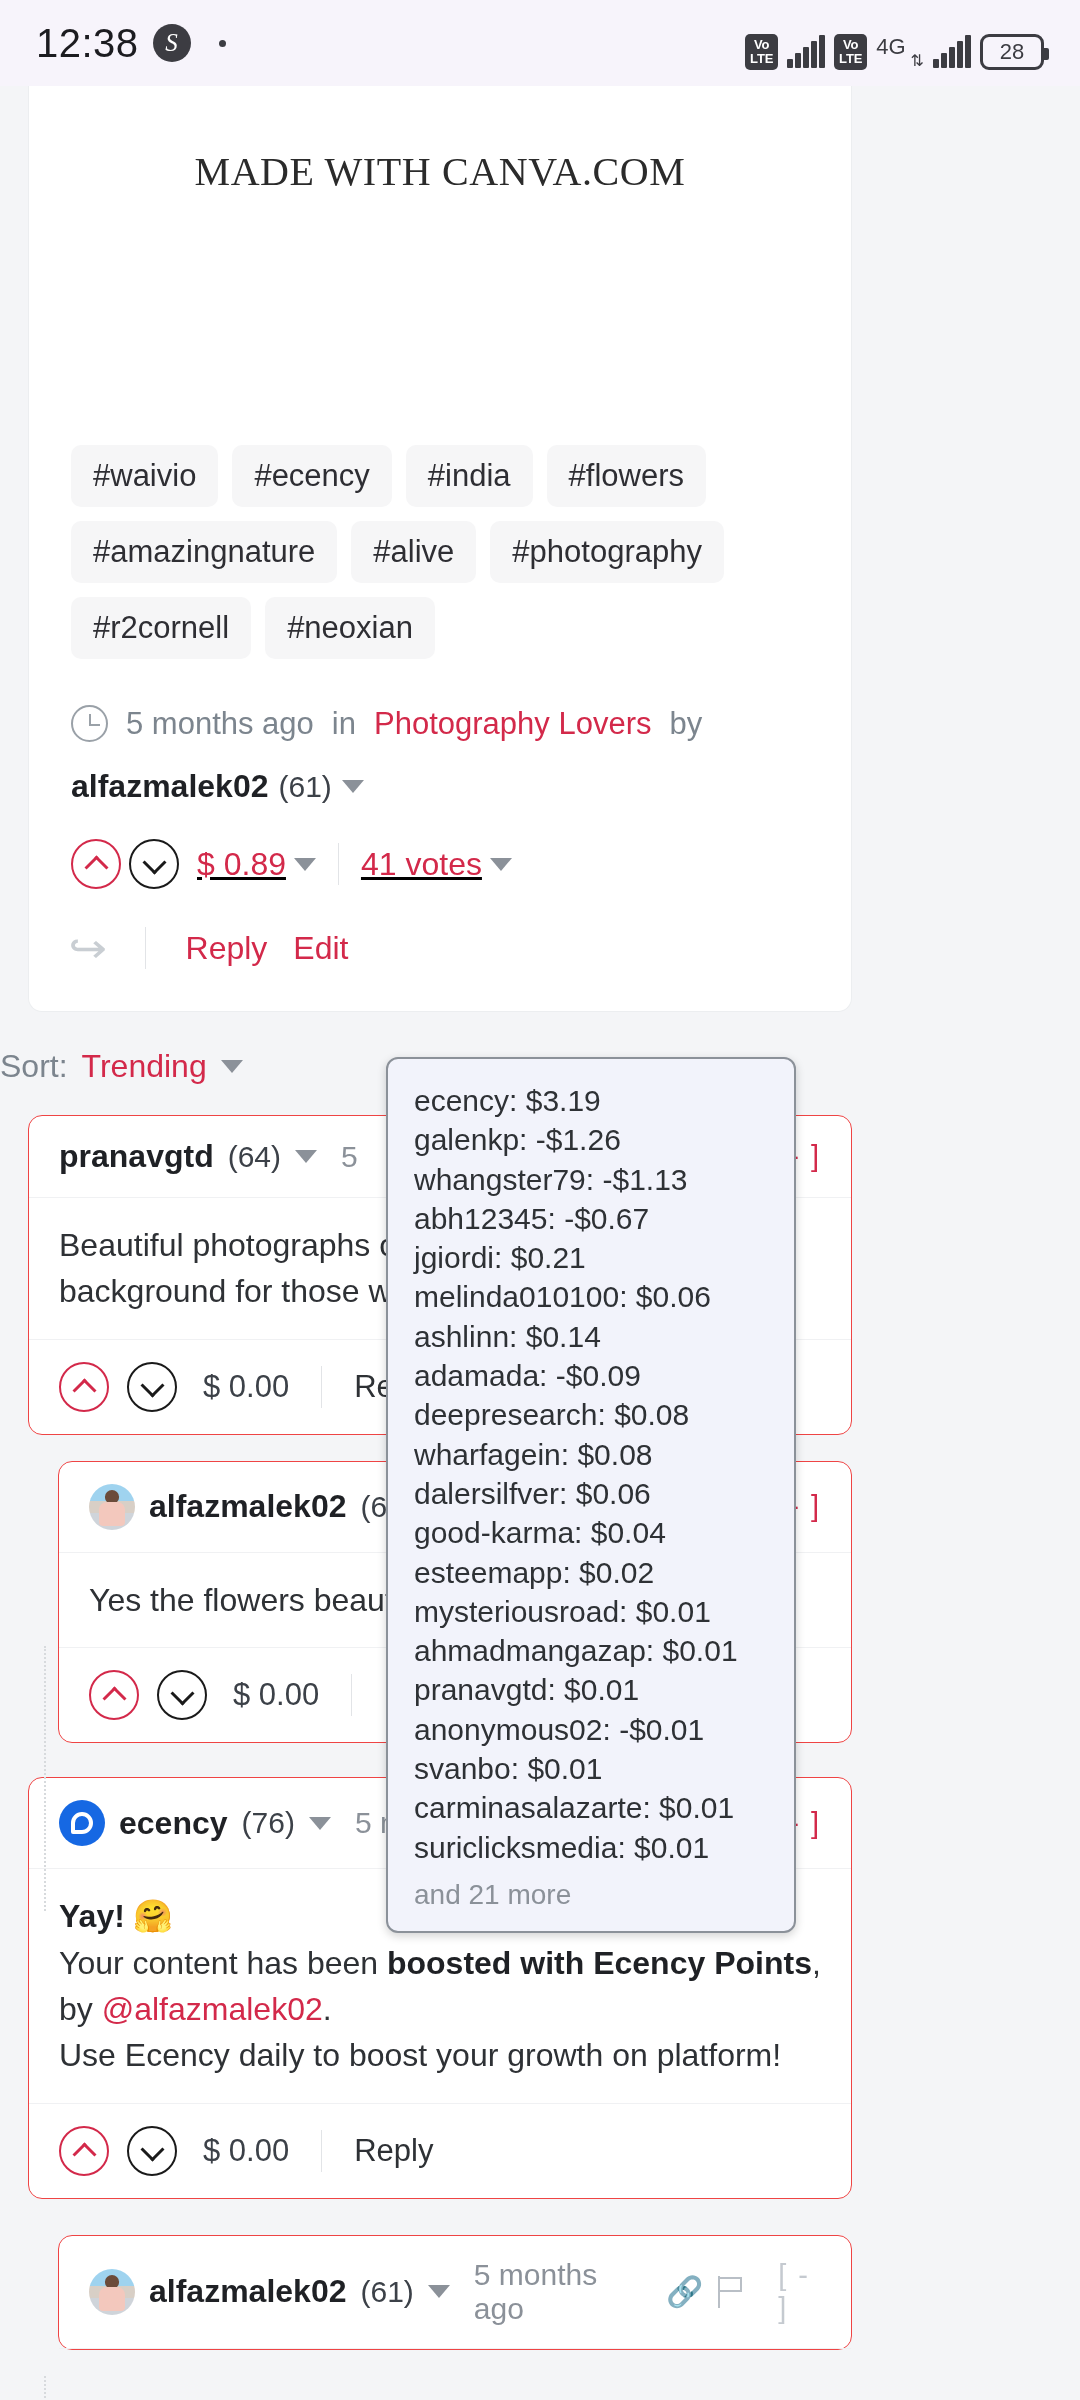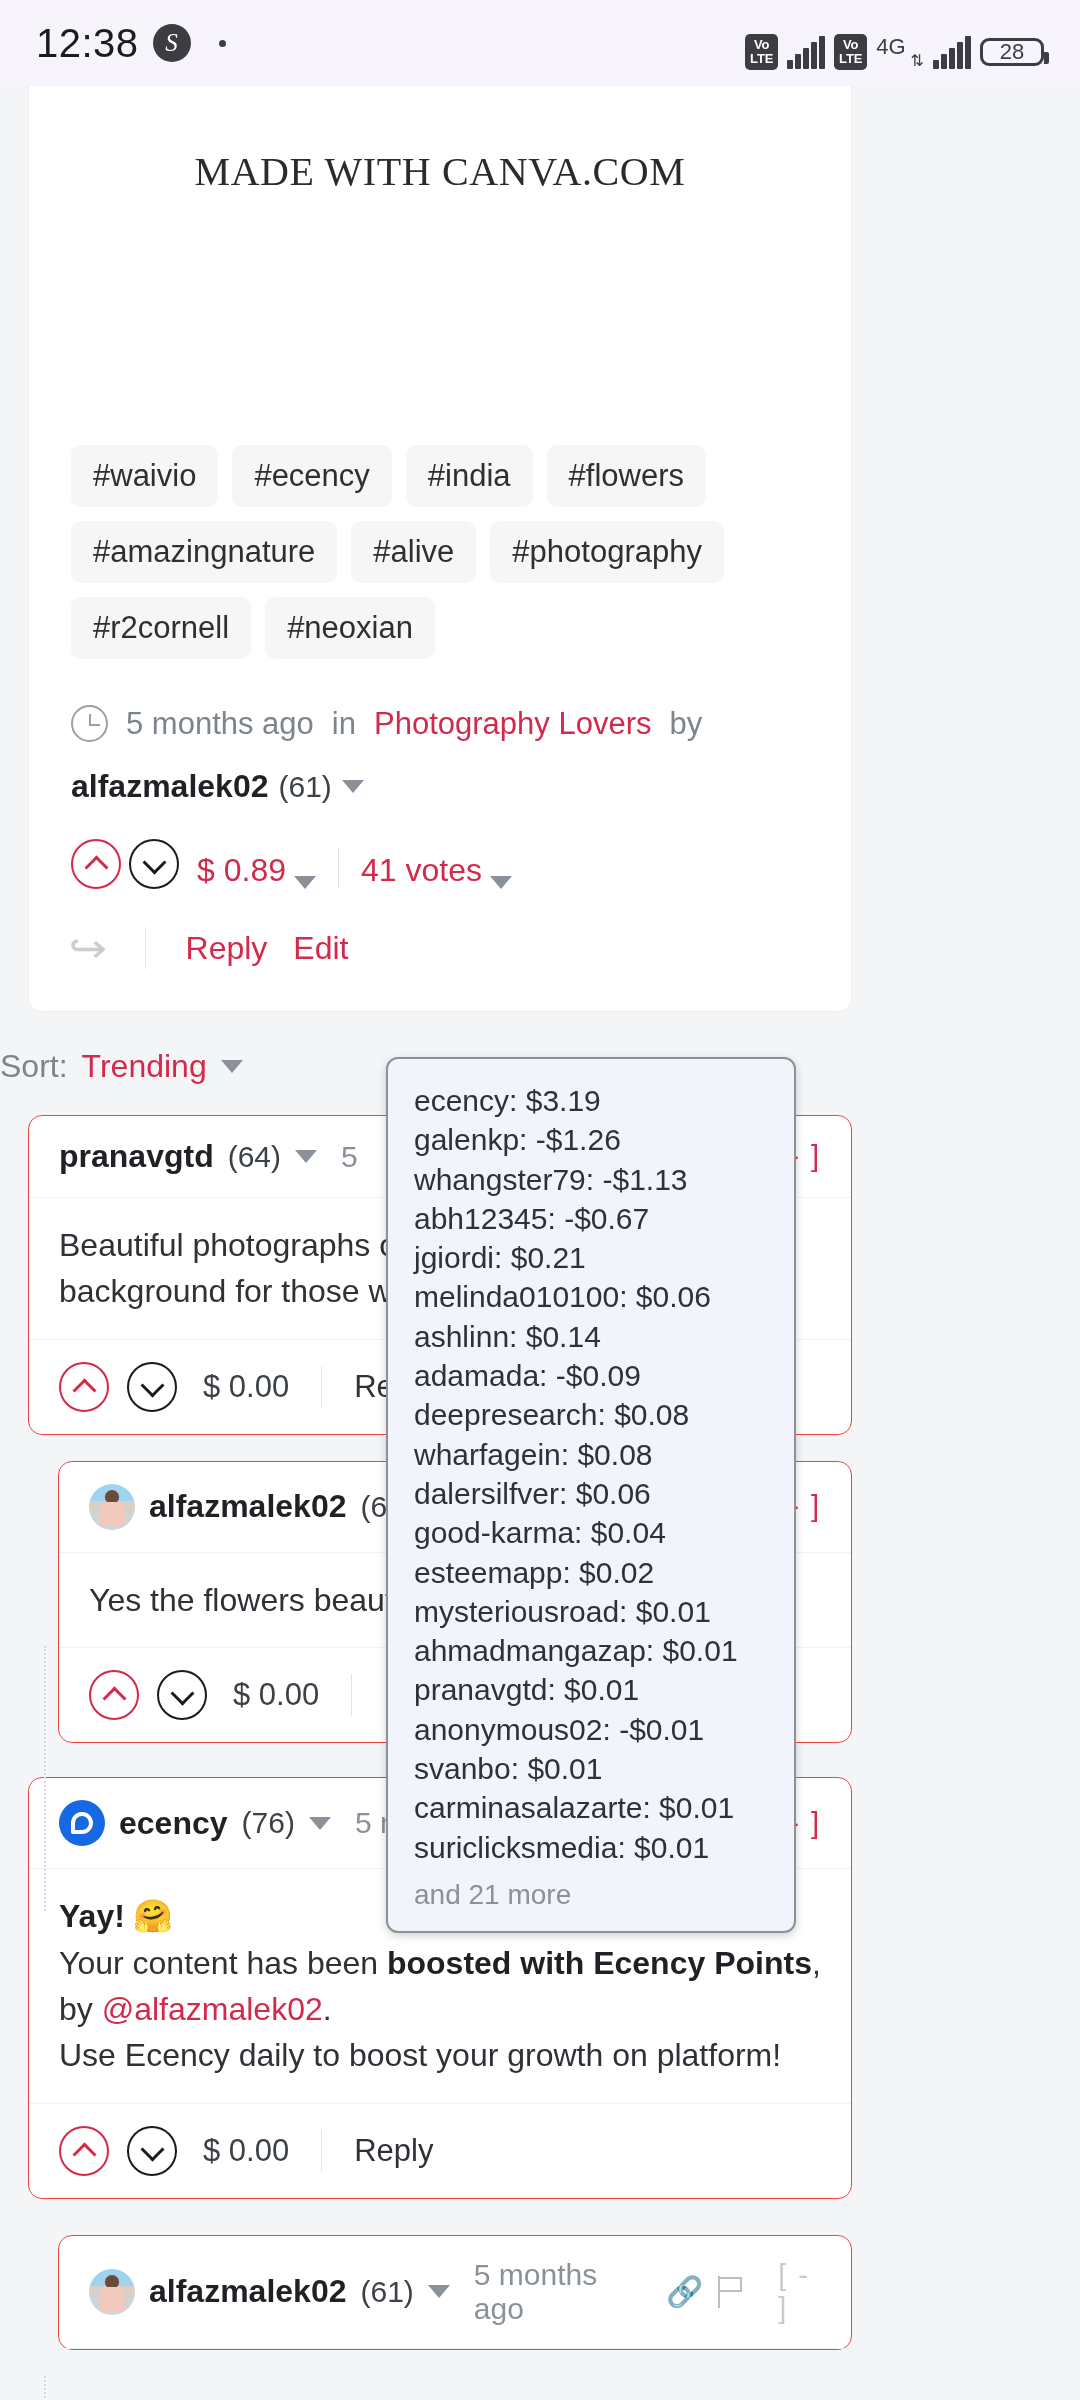--- a/index.html
+++ b/index.html
@@ -20,37 +20,37 @@
   }
   .sb-left { display: flex; align-items: center; gap: 14px; }
   .sb-time { font-size: 40px; color: #1c1c20; letter-spacing: .5px; }
   .sb-badge {
     width: 38px; height: 38px; border-radius: 50%;
     background: #3c3c42; color: #fff;
     display: flex; align-items: center; justify-content: center;
     font-size: 25px; font-style: italic; font-family: "Liberation Serif", serif;
   }
   .sb-dot { width: 7px; height: 7px; border-radius: 50%; background: #3c3c42; margin-left: 14px; }
-  .sb-right { margin-left: auto; display: flex; align-items: center; gap: 9px; margin-top: 17px; }
+  .sb-right { margin-left: auto; display: flex; gap: 9px; margin-top: 17px; }
   .volte {
     background: #3c3c42; color: #fff; border-radius: 5px;
     width: 33px; height: 36px;
     display: flex; flex-direction: column; align-items: center; justify-content: center;
     font-size: 13px; line-height: 14px; font-weight: bold;
   }
   .bars { display: flex; align-items: flex-end; gap: 2px; height: 34px; }
   .bars i { width: 6px; background: #3c3c42; display: block; border-radius: 1px; }
   .bars i:nth-child(1){height:9px;} .bars i:nth-child(2){height:15px;}
   .bars i:nth-child(3){height:21px;} .bars i:nth-child(4){height:27px;}
   .bars i:nth-child(5){height:33px;}
   .fourg { font-size: 22px; color: #3c3c42; align-self: flex-start; margin-right: -4px; }
   .dataicon { font-size: 16px; color: #3c3c42; align-self: flex-end; }
   .battery {
     border: 3px solid #3c3c42; border-radius: 9px;
-    width: 64px; height: 28px; display: flex; align-items: center; justify-content: center;
+    width: 64px; height: 36px; display: flex; align-items: center; justify-content: center;
     font-size: 22px; color: #3c3c42; position: relative;
   }
   .battery::after {
     content:""; position:absolute; right:-8px; top:11px;
     width:5px; height:12px; background:#3c3c42; border-radius:0 2px 2px 0;
   }
   
   .page { position: relative; width: 880px; height: 2314px; background: #f4f5f7; }
   .card {
     background: #fff;
@@ -82,21 +82,21 @@
     width: 37px; height: 37px; border-radius: 50%;
     border: 2px solid #9aa1a8; position: relative; flex: none;
   }
   .clock::before { content:""; position:absolute; left:16px; top:7px; width:2px; height:12px; background:#9aa1a8; }
   .clock::after  { content:""; position:absolute; left:17px; top:17px; width:10px; height:2px; background:#9aa1a8; }
   .red { color: #d3294a; }
   .author-row { padding: 26px 42px 0 42px; display: flex; align-items: center; gap: 10px; }
   .author-name { font-size: 32px; font-weight: bold; color: #1f2125; }
   .rep { font-size: 30px; color: #3c4148; }
   .caret { width: 0; height: 0; border-left: 11px solid transparent; border-right: 11px solid transparent; border-top: 13px solid #8b9199; }
-  .vote-row { display: flex; align-items: flex-end; gap: 8px; padding: 34px 42px 0 42px; }
+  .vote-row { display: flex; align-items: center; gap: 8px; padding: 34px 42px 0 42px; text-decoration: underline; }
   .vbtn {
     width: 50px; height: 50px; border-radius: 50%;
     display: flex; align-items: center; justify-content: center;
     font-size: 0; flex: none;
   }
   .vbtn.up { border: 2px solid #d3294a; }
   .vbtn.down { border: 2px solid #1a1a1a; }
   .chev { width: 20px; height: 20px; position: relative; }
   .chev::before {
     content:""; position:absolute; left:2px; top:5px;

